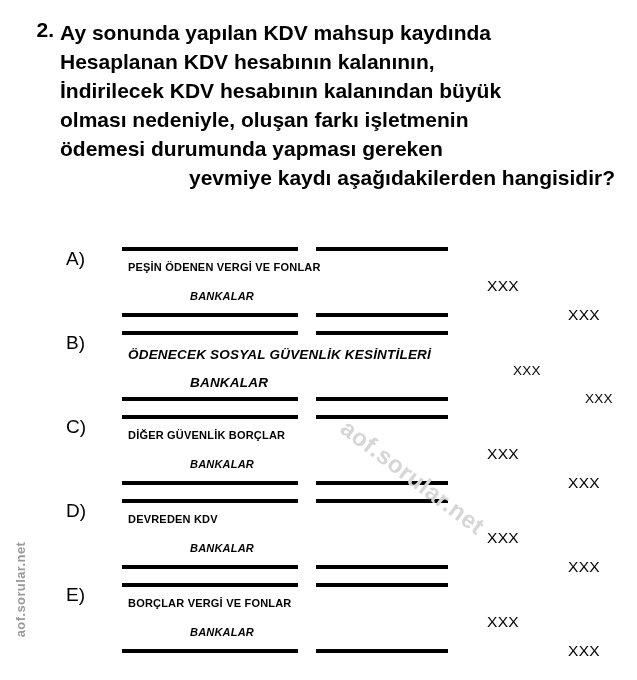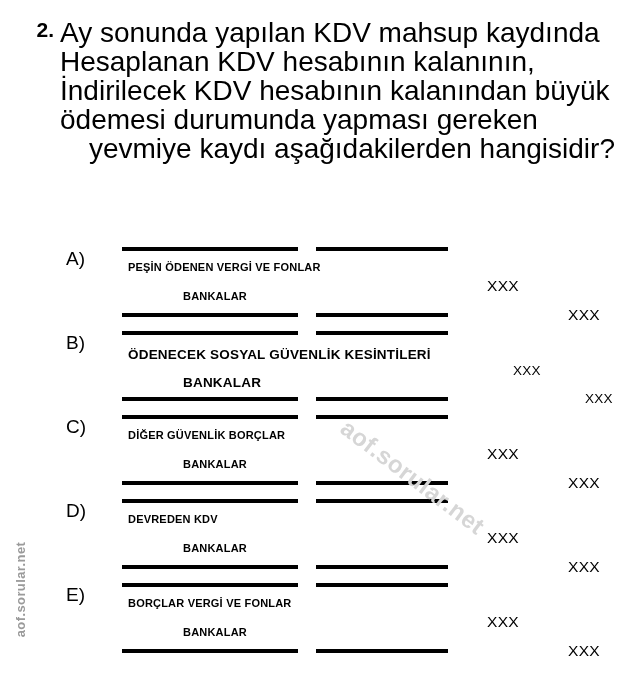--- a/index.html
+++ b/index.html
@@ -31,22 +31,22 @@
     text-align: right;
     font-size: 21px;
     font-weight: bold;
     letter-spacing: 0px;
   }
   #question-text {
     position: absolute;
     left: 60px;
     top: 18px;
     width: 555px;
-    font-size: 28px;
-    font-weight: normal;
+    font-size: 21px;
+    font-weight: bold;
     line-height: 29px;
     text-align: justify;
     text-justify: inter-word;
     letter-spacing: 0px;
   }
   #question-text .lastline {
     text-align: right;
   }
 
   
@@ -84,24 +84,24 @@
   .rule.bottom { top: 77px; }
 
   .acct-line {
     position: absolute;
     font-size: 11px;
     font-weight: bold;
     letter-spacing: 0.2px;
     white-space: nowrap;
   }
   .acct-debit  { left: 128px; top: 25px; }
-  .acct-credit { left: 183px; top: 54px; }
-
-  
-  .small .acct-debit { font-size: 13.5px; top: 27px; }
+  .acct-credit { left: 190px; top: 54px; font-style: italic; }
+
+  
+  .small .acct-debit { font-size: 13.5px; top: 27px; font-style: italic; }
   .small .acct-credit { font-size: 13.5px; top: 55px; }
 
   .amount {
     position: absolute;
     font-size: 15.5px;
     font-weight: normal;
     letter-spacing: 0.3px;
     white-space: nowrap;
     margin-top: 16px;
   }
@@ -140,20 +140,21 @@
 </style>
 </head>
 <body>
 
 <div id="question-block">
   <div id="question-number">2.</div>
   <div id="question-text">
     <div>Ay sonunda yapılan KDV mahsup kaydında</div>
     <div>Hesaplanan KDV hesabının kalanının,</div>
     <div>İndirilecek KDV hesabının kalanından büyük</div>
+    <div>olması nedeniyle, oluşan farkı işletmenin</div>
     <div>ödemesi durumunda yapması gereken</div>
     <div class="lastline">yevmiye kaydı aşağıdakilerden hangisidir?</div>
   </div>
 </div>
 
 <div id="options-area">
 
   <div class="option-block" style="top:0px;">
     <div class="option-letter">A)</div>
     <div class="rule left top"></div>

